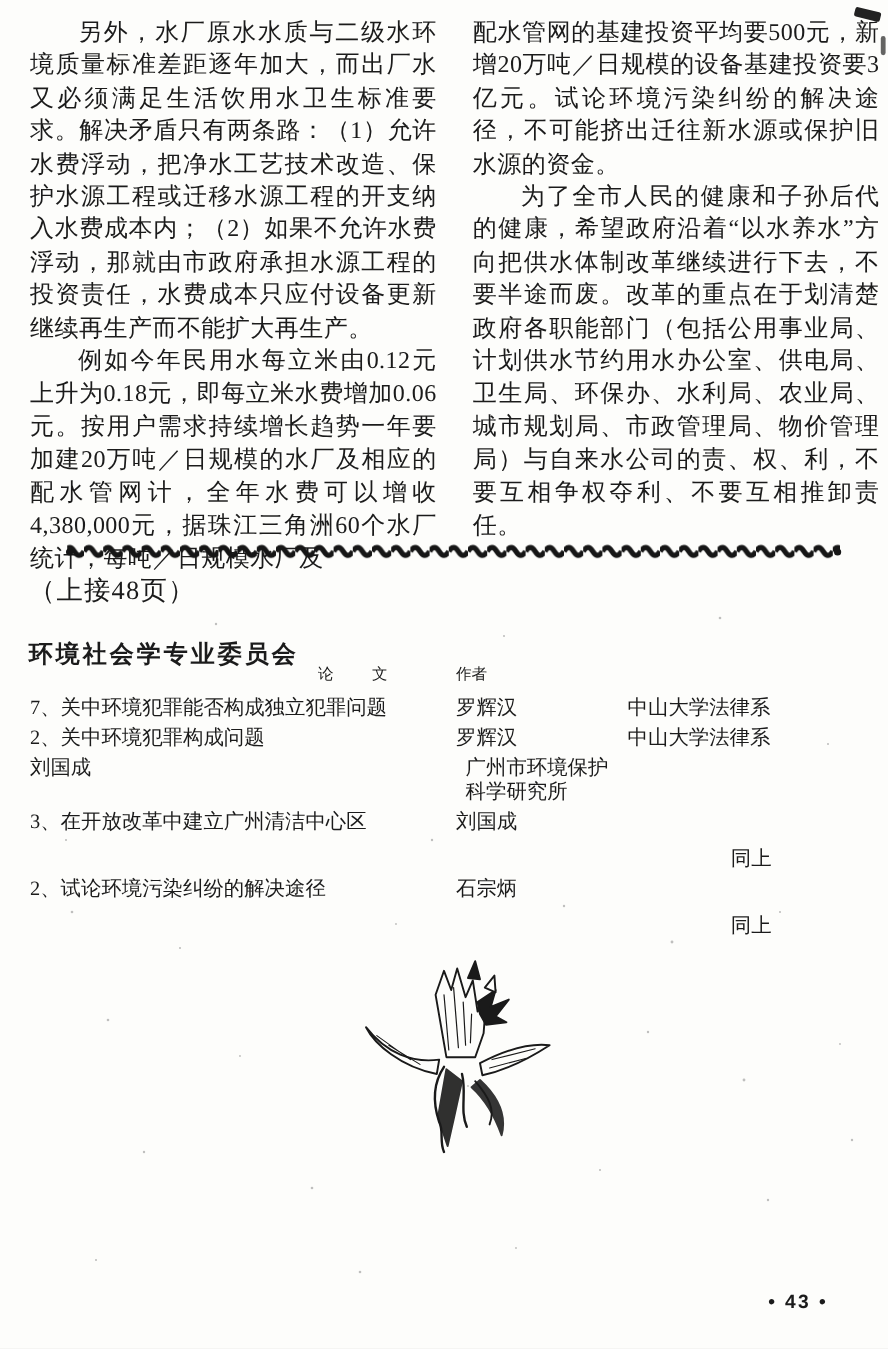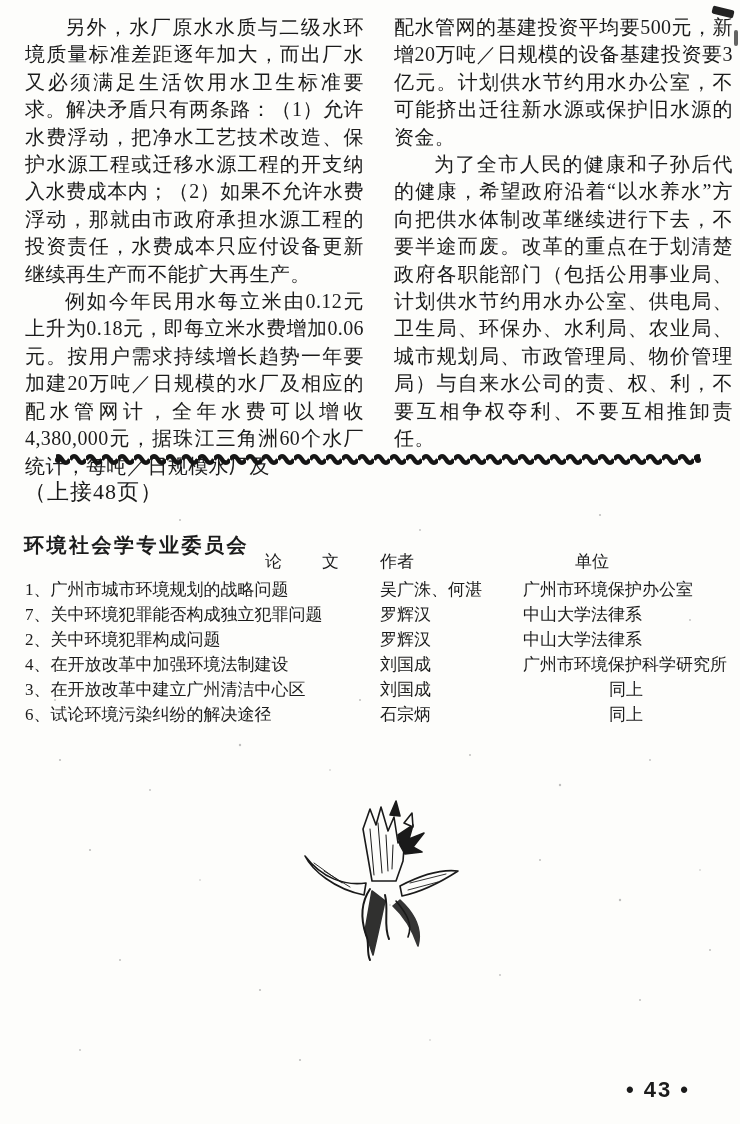--- a/index.html
+++ b/index.html
@@ -39,51 +39,51 @@
     font-family:"Liberation Sans", sans-serif;
     letter-spacing:2.5px;
     margin-top:26px;
   }
   
   .papers { position:absolute; left:25px; top:549px; width:712px; font-size:17px; }
   .prow {
     display:grid; grid-template-columns:355px 135px 222px;
     padding:2.5px 0; line-height:20px;
   }
-  .prow.header { margin-bottom:3px; font-size:17px; }
+  .prow.header { margin-bottom:3px; font-size:13px; }
   .cell-paper-h { padding-left:240px; letter-spacing:2px; }
   .cell-unit-h { padding-left:60px; }
   .cell-unit { padding-left:8px; }
-  .cell-unit.center { text-align:center; padding-left:0; }
+  .cell-unit.center { text-align:center; padding-left:0;margin-top:31px; }
   
   .illustration { position:absolute; left:300px; top:783px; width:170px; height:195px; }
   
   .page-number {
     position:absolute; right:50px; top:1077px;
-    font-size:22px; font-weight:bold; letter-spacing:2px;
+    font-size:16px; font-weight:bold; letter-spacing:2px;
     font-family:"Liberation Sans", sans-serif;
   }
   
   .corner-mark {
     position:absolute; background:#222; border-radius:2px;
   }
   .speckles { position:absolute; left:0; top:0; width:740px; height:1124px; pointer-events:none; }
 </style>
 </head>
 <body>
 
 <div class="page">
 
   <div class="columns">
     <div class="col">
       <p class="indent">另外，水厂原水水质与二级水环境质量标准差距逐年加大，而出厂水又必须满足生活饮用水卫生标准要求。解决矛盾只有两条路：（1）允许水费浮动，把净水工艺技术改造、保护水源工程或迁移水源工程的开支纳入水费成本内；（2）如果不允许水费浮动，那就由市政府承担水源工程的投资责任，水费成本只应付设备更新继续再生产而不能扩大再生产。</p>
       <p class="indent">例如今年民用水每立米由0.12元上升为0.18元，即每立米水费增加0.06元。按用户需求持续增长趋势一年要加建20万吨／日规模的水厂及相应的配水管网计，全年水费可以增收4,380,000元，据珠江三角洲60个水厂统计，每吨／日规模水厂及</p>
     </div>
     <div class="col">
-      <p>配水管网的基建投资平均要500元，新增20万吨／日规模的设备基建投资要3亿元。计划供水节约用水办公室，不可能挤出迁往新水源或保护旧水源的资金。</p>
+      <p>配水管网的基建投资平均要500元，新增20万吨／日规模的设备基建投资要3亿元。试论环境污染纠纷的解决途径，不可能挤出迁往新水源或保护旧水源的资金。</p>
       <p class="indent">为了全市人民的健康和子孙后代的健康，希望政府沿着“以水养水”方向把供水体制改革继续进行下去，不要半途而废。改革的重点在于划清楚政府各职能部门（包括公用事业局、计划供水节约用水办公室、供电局、卫生局、环保办、水利局、农业局、城市规划局、市政管理局、物价管理局）与自来水公司的责、权、利，不要互相争权夺利、不要互相推卸责任。</p>
     </div>
   </div>
 
   <div class="divider">
     <svg width="648" height="14" viewBox="0 0 648 14">
       <defs>
         <pattern id="wv" width="16" height="14" patternUnits="userSpaceOnUse">
           <path d="M0 7.5 Q4 1 8 7.5 Q12 14 16 7.5" fill="none" stroke="#161616" stroke-width="4.4"></path>
         </pattern>
@@ -94,49 +94,42 @@
     </svg>
   </div>
 
   <div class="continuation-note">（上接48页）</div>
   <h2 class="section-title">环境社会学专业委员会</h2>
 
   <div class="papers">
     <div class="prow header">
       <div class="cell-paper-h">论　　文</div>
       <div>作者</div>
-      <div class="cell-unit-h">单位</div>
-    </div>
-    <div class="prow">
-      <div>1、广州市城市环境规划的战略问题</div>
-      <div>吴广洙、何湛</div>
-      <div class="cell-unit">广州市环境保护办公室</div>
     </div>
     <div class="prow">
       <div>7、关中环境犯罪能否构成独立犯罪问题</div>
       <div>罗辉汉</div>
       <div class="cell-unit">中山大学法律系</div>
     </div>
     <div class="prow">
       <div>2、关中环境犯罪构成问题</div>
       <div>罗辉汉</div>
       <div class="cell-unit">中山大学法律系</div>
     </div>
     <div class="prow">
-      <div>4、在开放改革中加强环境法制建设</div>
       <div>刘国成</div>
       <div class="cell-unit">广州市环境保护科学研究所</div>
     </div>
     <div class="prow">
       <div>3、在开放改革中建立广州清洁中心区</div>
       <div>刘国成</div>
       <div class="cell-unit center">同上</div>
     </div>
     <div class="prow">
-      <div>6、试论环境污染纠纷的解决途径</div>
+      <div>2、试论环境污染纠纷的解决途径</div>
       <div>石宗炳</div>
       <div class="cell-unit center">同上</div>
     </div>
   </div>
 
   <div class="illustration">
     <svg width="170" height="195" viewBox="0 0 170 195">
       <g stroke="#1a1a1a" fill="none" stroke-width="1.6" stroke-linecap="round" stroke-linejoin="round">
 
         <path d="M72 98 L63 46 L70 26 L76 42 L81 24 L88 48 L94 34 L98 60 L105 52 L103 78 L96 98 Z" fill="#fdfdfb"></path>

